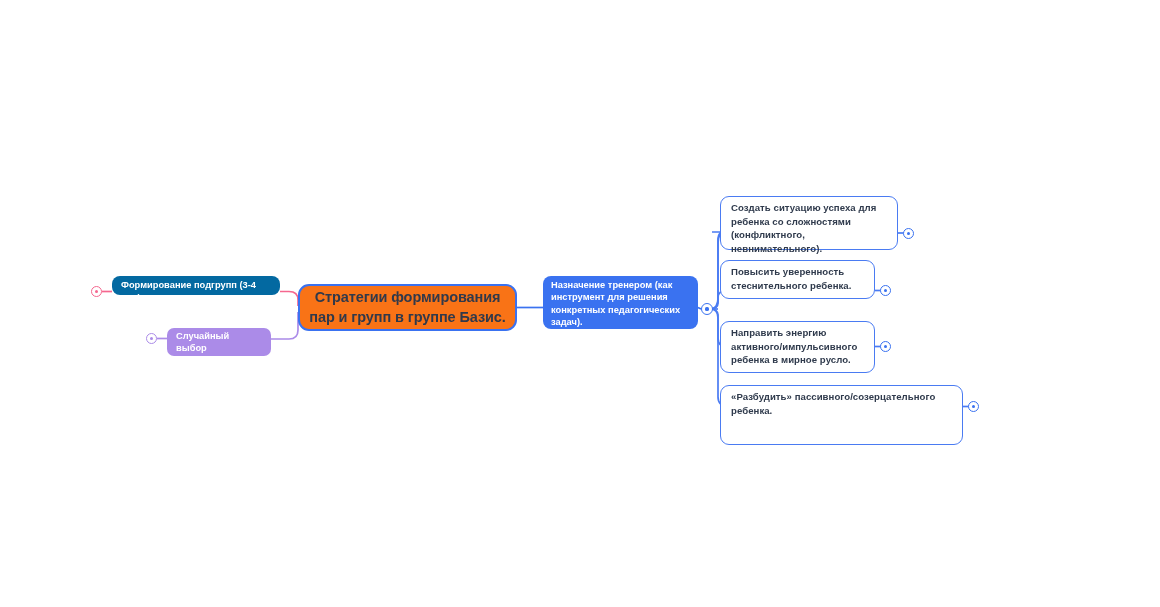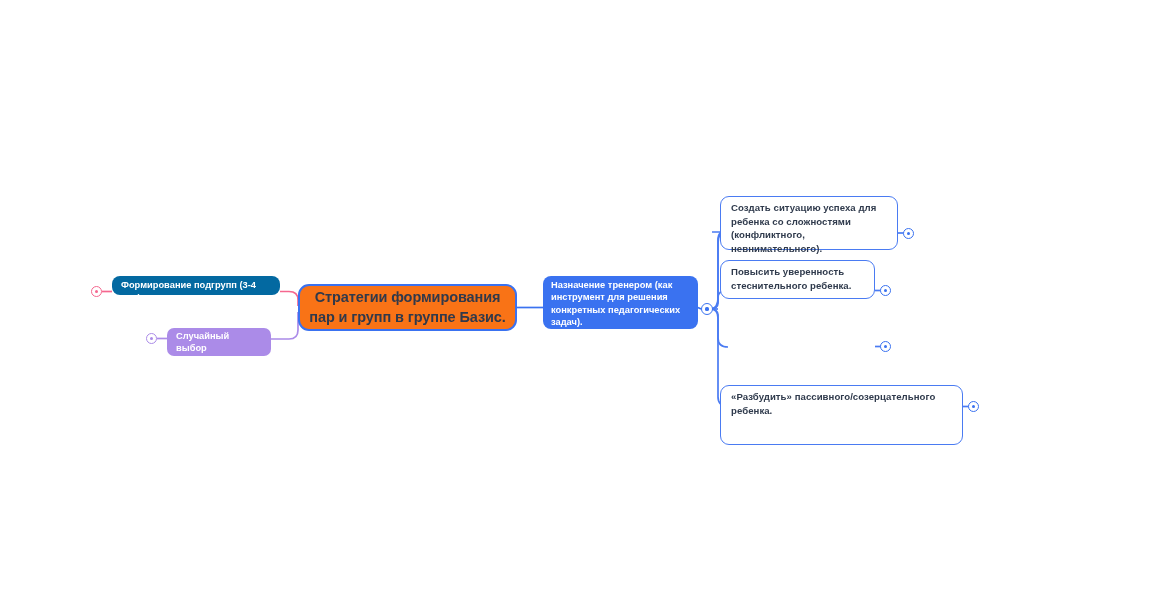--- a/index.html
+++ b/index.html
@@ -205,20 +205,25 @@
   <div class="node leaf" id="leaf-1">
     <span class="txt">Создать ситуацию успеха для
 ребенка со сложностями
 (конфликтного,
 невнимательного).</span>
   </div>
   <div class="node leaf" id="leaf-2">
     <span class="txt">Повысить уверенность
 стеснительного ребенка.</span>
   </div>
+  <div class="node leaf" id="leaf-3">
+    <span class="txt">Направить энергию
+активного/импульсивного
+ребенка в мирное русло.</span>
+  </div>
   <div class="node leaf" id="leaf-4">
     <span class="txt">«Разбудить»  пассивного/созерцательного
 ребенка.</span>
   </div>
 
   <div class="handle pink" id="handle-pink"></div>
   <div class="handle purple" id="handle-purple"></div>
   <div class="handle blue" id="handle-branch"></div>
   <div class="handle blue" id="handle-leaf-1"></div>
   <div class="handle blue" id="handle-leaf-2"></div>

